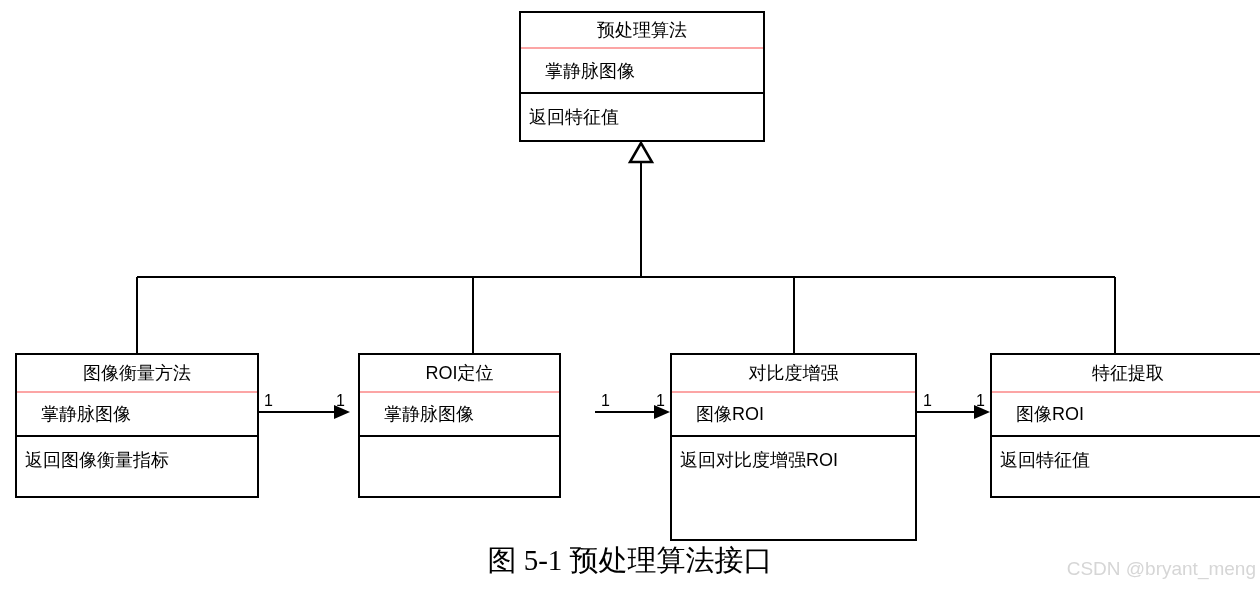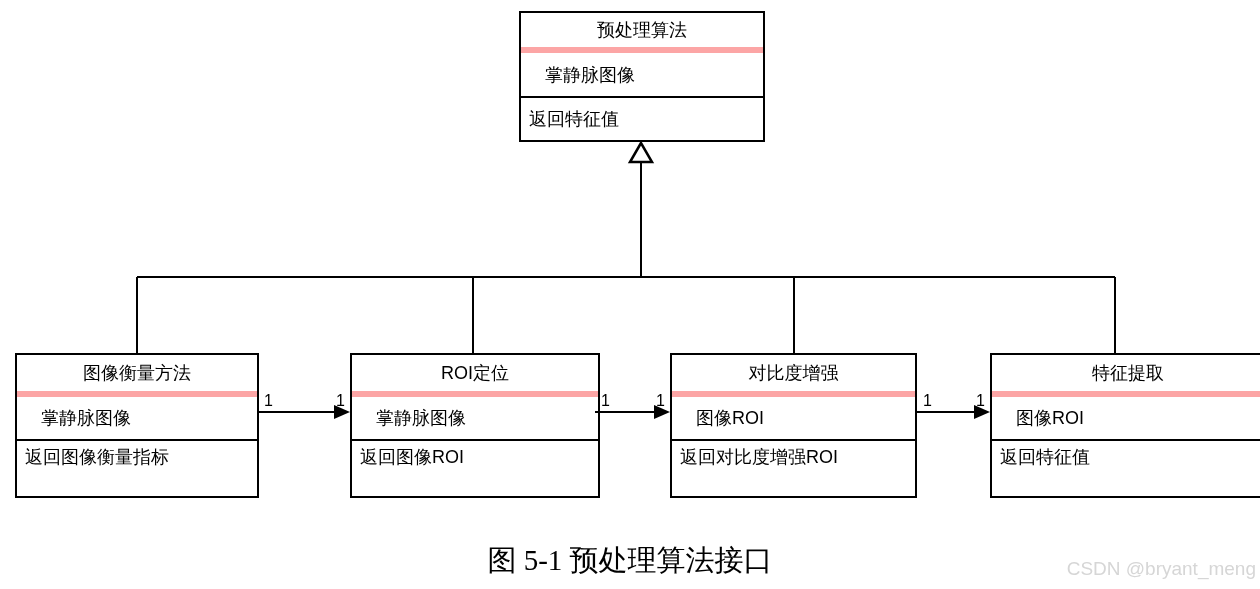--- a/index.html
+++ b/index.html
@@ -16,39 +16,39 @@
     background: #ffffff;
     border: 2px solid #000000;
     box-sizing: border-box;
     display: flex;
     flex-direction: column;
     font-size: 18px;
     color: #000000;
     z-index: 1;
   }
   .uml-title {
-    border-bottom: 6px solid #fca5a5;
+    border-bottom: 2px solid #fca5a5;
     display: flex;
     align-items: center;
     justify-content: center;
     flex: 0 0 auto;
   }
   .uml-attr {
     border-bottom: 2px solid #000000;
     display: flex;
     align-items: center;
     padding-left: 24px;
     flex: 0 0 auto;
   }
   .uml-method {
     flex: 1 1 auto;
     display: flex;
     align-items: flex-start;
     padding-left: 8px;
-    padding-top: 4px;
+    padding-top: 11px;
   }
   .top-box .uml-title  { height: 34px; }
   .top-box .uml-attr   { height: 43px; }
   .top-box .uml-method { align-items: center; padding-top: 0; }
   .child-box .uml-title { height: 36px; }
   .child-box .uml-attr  { height: 42px; }
   #connector-layer {
     position: absolute;
     left: 0; top: 0;
     width: 1260px; height: 589px;
@@ -128,27 +128,26 @@
     <div class="uml-attr">掌静脉图像</div>
     <div class="uml-method">返回特征值</div>
   </div>
 
   <div class="uml-class child-box" style="left:15px; top:353px; width:244px; height:145px">
     <div class="uml-title">图像衡量方法</div>
     <div class="uml-attr">掌静脉图像</div>
     <div class="uml-method">返回图像衡量指标</div>
   </div>
 
-  <div class="uml-class child-box" style="left:350px; top:353px; width:250px; height:145px">
+  <div class="uml-class child-box" style="left:358px; top:353px; width:203px; height:145px">
     <div class="uml-title">ROI定位</div>
     <div class="uml-attr">掌静脉图像</div>
-    <div class="uml-method">返回图像ROI</div>
   </div>
 
-  <div class="uml-class child-box" style="left:670px; top:353px; width:247px; height:145px">
+  <div class="uml-class child-box" style="left:670px; top:353px; width:247px; height:188px">
     <div class="uml-title">对比度增强</div>
     <div class="uml-attr">图像ROI</div>
     <div class="uml-method">返回对比度增强ROI</div>
   </div>
 
   <div class="uml-class child-box" style="left:990px; top:353px; width:276px; height:145px">
     <div class="uml-title">特征提取</div>
     <div class="uml-attr">图像ROI</div>
     <div class="uml-method">返回特征值</div>
   </div>

